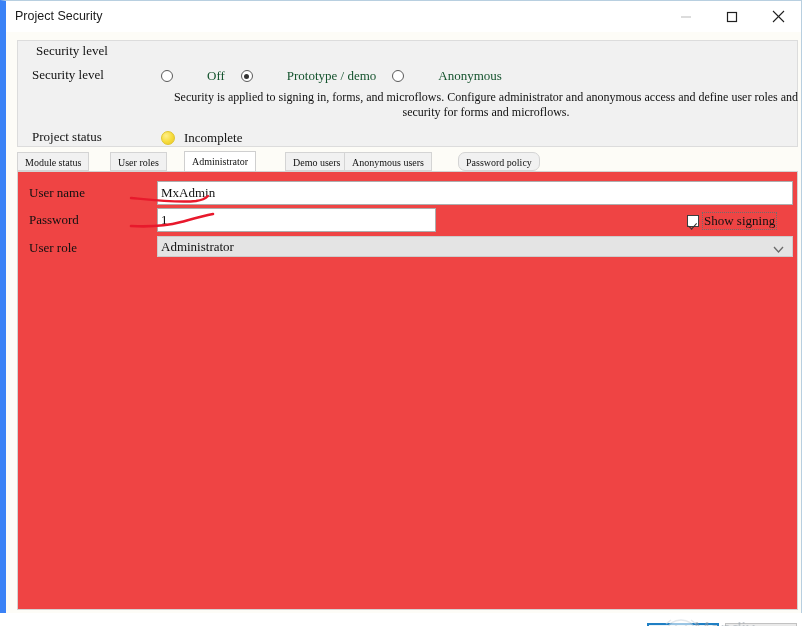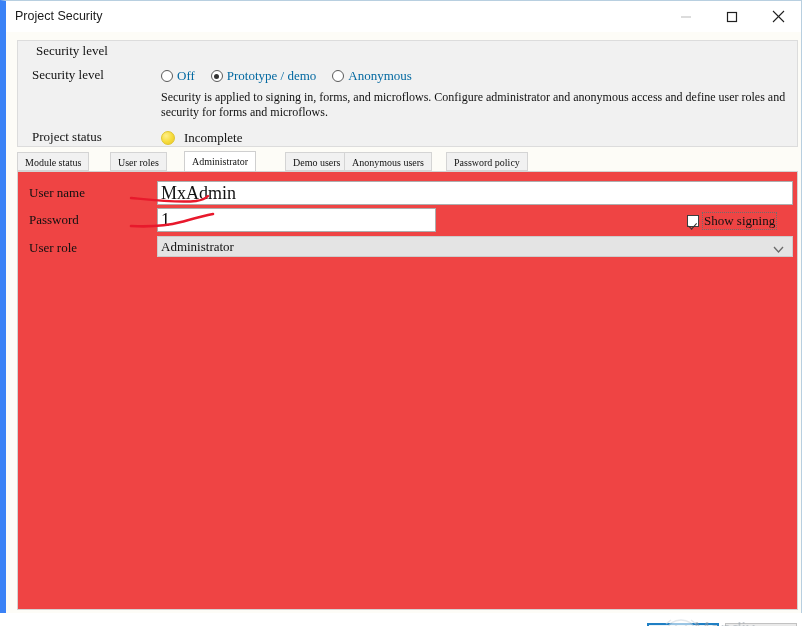--- a/index.html
+++ b/index.html
@@ -48,41 +48,41 @@
 
   
   .body-area{
     position:absolute;left:0;top:31px;right:0;bottom:0;
     background:#fdfcf7;
   }
 
   
   .groupbox{
     position:absolute;left:11px;top:8px;width:781px;height:107px;
-    border:1px solid #dcdcdc;background:#f1f1f1;box-sizing:border-box;
+    border:1px solid #dcdcdc;background:#f1f1f1;box-sizing:border-box;text-align:center;
   }
   .group-legend{
     position:absolute;left:14px;top:2px;background:#f1f1f1;padding:0 4px;
     font-family:"Liberation Serif",serif;font-size:13px;color:#111;
   }
   .grp-label{
     position:absolute;font-family:"Liberation Serif",serif;font-size:13px;color:#111;
     white-space:nowrap;
   }
   .radio-row{position:absolute;left:143px;top:27px;display:flex;align-items:center;gap:0px;}
   .radio{display:flex;align-items:center;margin-right:16px;cursor:default;}
   .radio .dot{
     width:12px;height:12px;border:1px solid #5a5a5a;border-radius:50%;
     background:#fff;box-sizing:border-box;position:relative;margin-right:4px;
   }
   .radio.sel .dot:after{
     content:"";position:absolute;left:2.5px;top:2.5px;width:5px;height:5px;
     border-radius:50%;background:#333;
   }
-  .radio span.lbl{font-family:"Liberation Serif",serif;font-size:13px;color:#0369a1;white-space:nowrap;}
+  .radio span.lbl{font-family:"Liberation Serif",serif;font-size:13px;color:#14532d;white-space:nowrap;margin-left:30px;}
   .descr{
     position:absolute;left:143px;top:49px;width:650px;
     font-family:"Liberation Serif",serif;font-size:12px;line-height:15px;color:#111;
   }
   .status-row{position:absolute;left:143px;top:89px;display:flex;align-items:center;}
   .status-dot{
     width:14px;height:14px;border-radius:50%;
     background:radial-gradient(circle at 35% 32%, #ffef8a 0%, #f6db3a 55%, #e8c62a 100%);
     border:1px solid #e0c52e;margin-right:9px;box-sizing:border-box;
   }
@@ -105,21 +105,21 @@
   .tabpage{
     position:absolute;left:11px;top:139px;width:781px;height:439px;
     background:#ef4444;border:1px solid #d4d4d4;box-sizing:border-box;
   }
   .fld-label{
     position:absolute;font-family:"Liberation Serif",serif;font-size:13px;color:#111;
     white-space:nowrap;
   }
   .textbox{
     position:absolute;background:#ffffff;border:1px solid #adadad;box-sizing:border-box;
-    font-family:"Liberation Serif",serif;font-size:18px;color:#111;
+    font-family:"Liberation Serif",serif;font-size:13px;color:#111;
     padding:11px 3px;line-height:17px;
   }
   .combo{
     position:absolute;background:#e4e4e4;border:1px solid #cccccc;box-sizing:border-box;
     font-family:"Liberation Serif",serif;font-size:13px;color:#111;
     padding:1px 3px;line-height:17px;
   }
   .combo .chev{position:absolute;right:8px;top:4px;}
   .chk-wrap{
     position:absolute;display:flex;align-items:center;cursor:default;
@@ -214,21 +214,21 @@
           <span class="status-txt">Incomplete</span>
         </div>
       </div>
 
       <div class="tabstrip">
         <div class="tab" style="left:0px;">Module status</div>
         <div class="tab" style="left:93px;">User roles</div>
         <div class="tab active" style="left:167px;">Administrator</div>
         <div class="tab" style="left:258px;margin-left:10px;">Demo users</div>
         <div class="tab" style="left:327px;">Anonymous users</div>
-        <div class="tab" style="left:429px;">Password policy</div>
+        <div class="tab" style="left:441px;border-radius:7px;">Password policy</div>
       </div>
 
       <div class="tabpage">
 
         <div class="fld-label" style="left:11px;top:13px;">User name</div>
         <input class="textbox" style="left: 139px; top: 9px; width: 636px; height: 21px;" value="MxAdmin">
 
         <div class="fld-label" style="left:11px;top:40px;">Password</div>
         <input class="textbox" style="left: 139px; top: 36px; width: 279px; height: 21px;" value="1">
 

